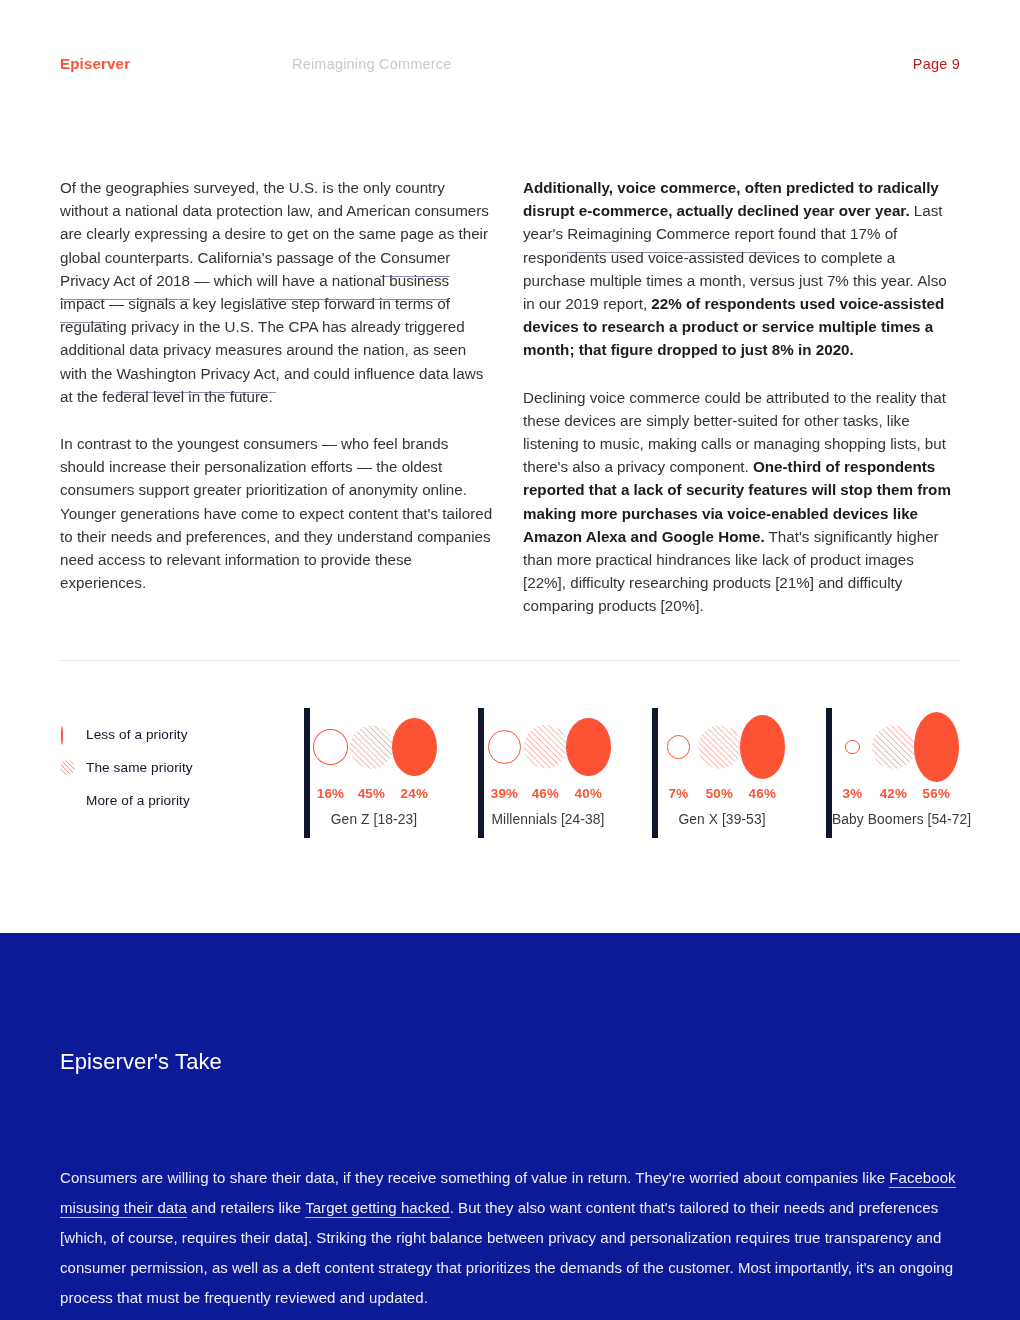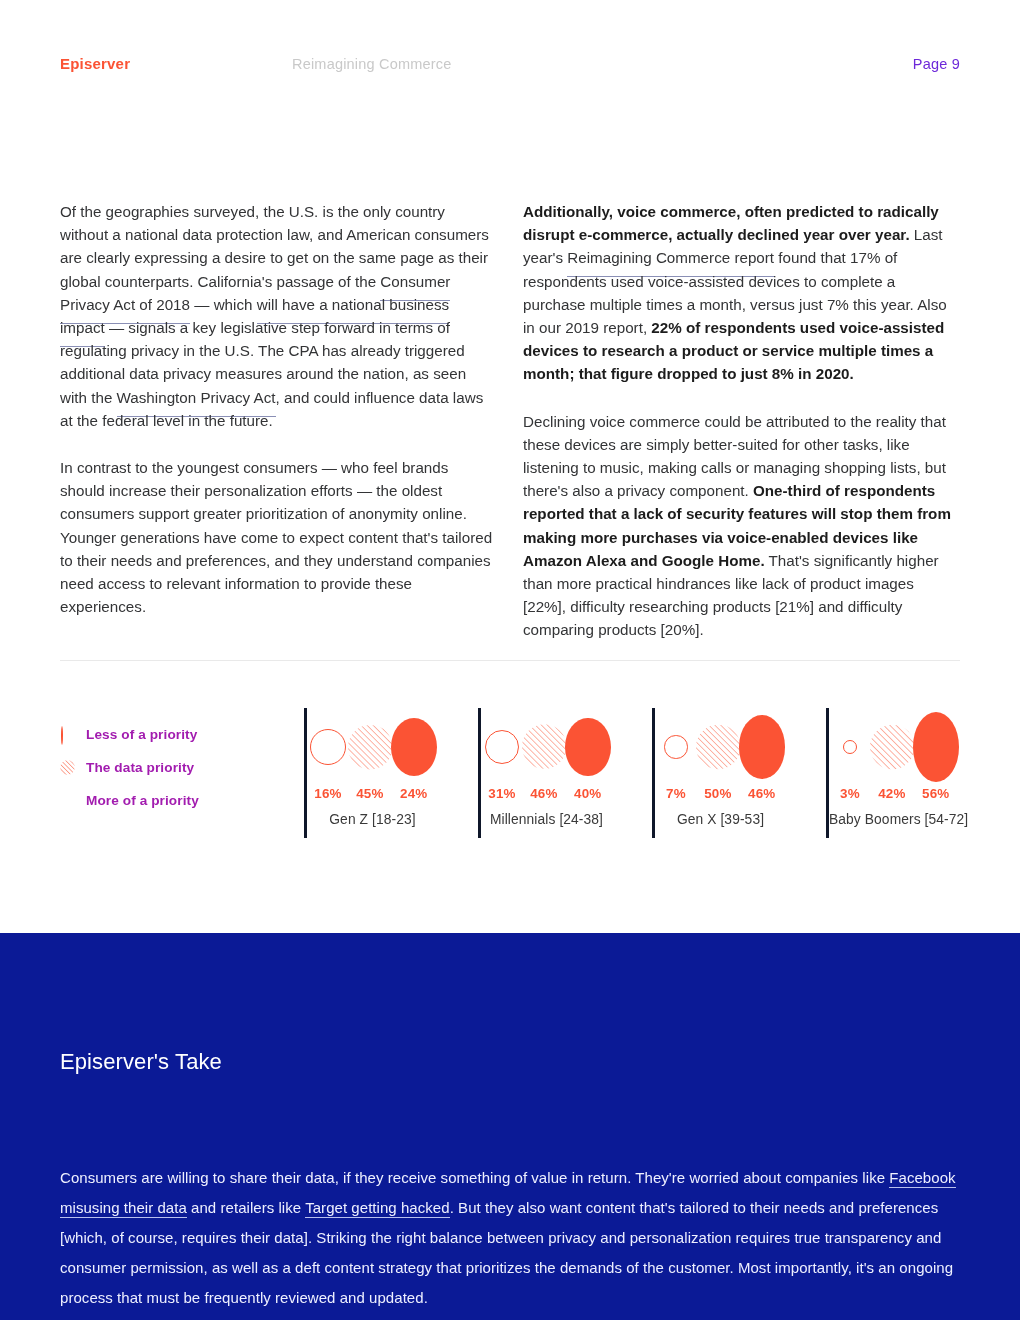--- a/index.html
+++ b/index.html
@@ -20,26 +20,26 @@
   .hdr-brand{
     position:absolute;left:60px;top:0;
     font-size:15px;font-weight:700;color:#FB5334;letter-spacing:.2px;
   }
   .hdr-center{
     position:absolute;left:292px;top:1px;
     font-size:14.5px;color:#c9c9c9;letter-spacing:.2px;
   }
   .hdr-page{
     position:absolute;right:60px;top:1px;
-    font-size:14.5px;color:#6d28d9;letter-spacing:.2px;
+    font-size:14.5px;color:#b91c1c;letter-spacing:.2px;
   }
 
   
   .cols{position:absolute;left:60px;top:176px;width:900px;}
-  .col{position:absolute;top:0;width:437px;margin-top:24px;}
+  .col{position:absolute;top:0;width:437px;}
   .col-left{left:0;}
   .col-right{left:463px;}
   .para{
     font-size:15.2px;line-height:23.2px;color:#333436;
     margin:0 0 24px 0;letter-spacing:0px;
   }
   .para b{font-weight:700;color:#1c1c1c;}
   .lnk{
     color:#333436;text-decoration:none;
     border-bottom:1px solid #8a8fb5;
@@ -73,30 +73,30 @@
     border:1.3px solid #FB5334;border-radius:50%;
     width:13px;height:13px;box-sizing:border-box;margin:1px;
   }
   .lm-hatch{
     width:15px;height:15px;border-radius:50%;overflow:hidden;
   }
   .lm-fill{
     width:15px;height:15px;border-radius:50%;background:#FB5334;margin:0 1px;
   }
   .legend-label{
-    font-size:13.6px;color:#a21caf;white-space:nowrap;letter-spacing:.1px;font-weight:bold;
+    font-size:13.6px;color:#0f172a;white-space:nowrap;letter-spacing:.1px;
   }
 
   .groups{
     position:absolute;left:204px;top:0;width:696px;height:130px;
     display:flex;
   }
   .group{
     position:relative;flex:1 1 0;
-    border-left:3px solid #0f172a;
+    border-left:6px solid #0f172a;
     height:130px;
     margin-left:40px;
   }
   .bubbles{
     position:absolute;left:0;top:0;width:100%;height:78px;
   }
   .bubble-cell{
     position:absolute;bottom:0;height:78px;
     display:flex;align-items:center;justify-content:center;
   }
@@ -181,21 +181,21 @@
           <span class="legend-mark">
             <svg class="lm-hatch" width="15" height="15" viewBox="0 0 15 15">
               <defs>
                 <pattern id="lh" width="3.2" height="3.2" patternUnits="userSpaceOnUse" patternTransform="rotate(-45)">
                   <line x1="0" y1="0" x2="0" y2="3.2" stroke="#FB5334" stroke-width="1"></line>
                 </pattern>
               </defs>
               <circle cx="7.5" cy="7.5" r="7.5" fill="url(#lh)"></circle>
             </svg>
           </span>
-          <span class="legend-label">The data priority</span>
+          <span class="legend-label">The same priority</span>
         </div>
         <div class="legend-row">
           <span class="legend-mark"><span class="lm-fill"></span></span>
           <span class="legend-label">More of a priority</span>
         </div>
       </div>
 
       <div class="groups" id="groups">
           <div class="group">
             <div class="bubbles">
@@ -236,21 +236,21 @@
                     </pattern>
                   </defs>
                   <circle cx="31.555183919001287" cy="31.555183919001287" r="31.555183919001287" fill="url(#hp1)"></circle>
                 </svg>
               </div>
               <div class="bubble-cell b3">
                 <div class="circ circ-fill" style="width: 58.7157px; height: 58.7157px;"></div>
               </div>
             </div>
             <div class="pcts">
-              <div class="pct p1">31%</div>
+              <div class="pct p1">39%</div>
               <div class="pct p2">46%</div>
               <div class="pct p3">40%</div>
             </div>
             <div class="group-label">Millennials [24-38]</div>
           </div>
           <div class="group">
             <div class="bubbles">
               <div class="bubble-cell b1">
                 <div class="circ circ-outline" style="width: 23.3992px; height: 23.3992px;"></div>
               </div>

